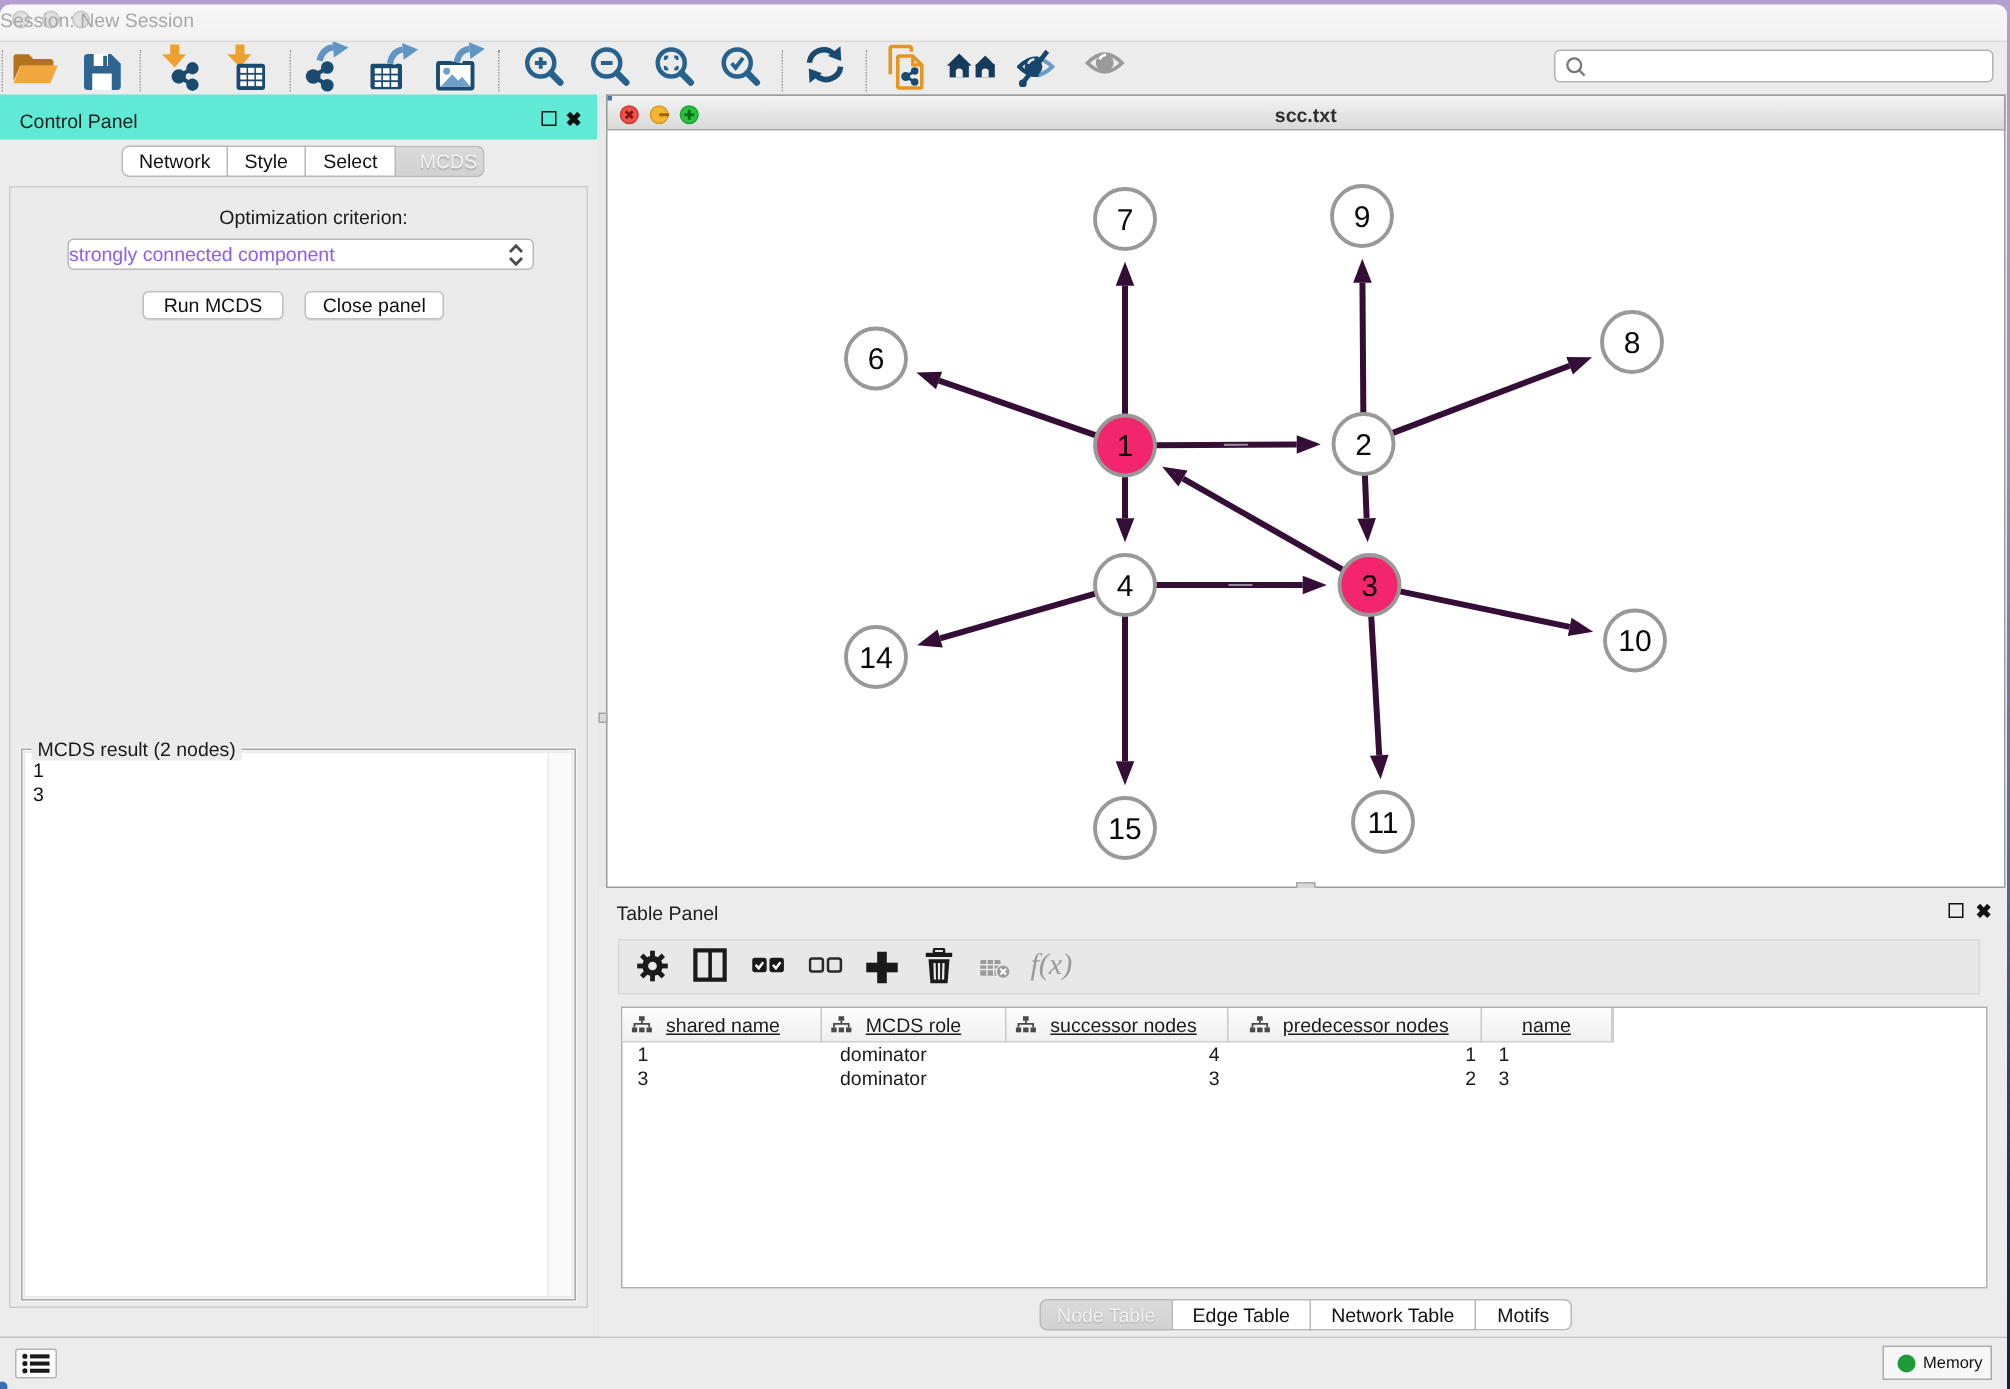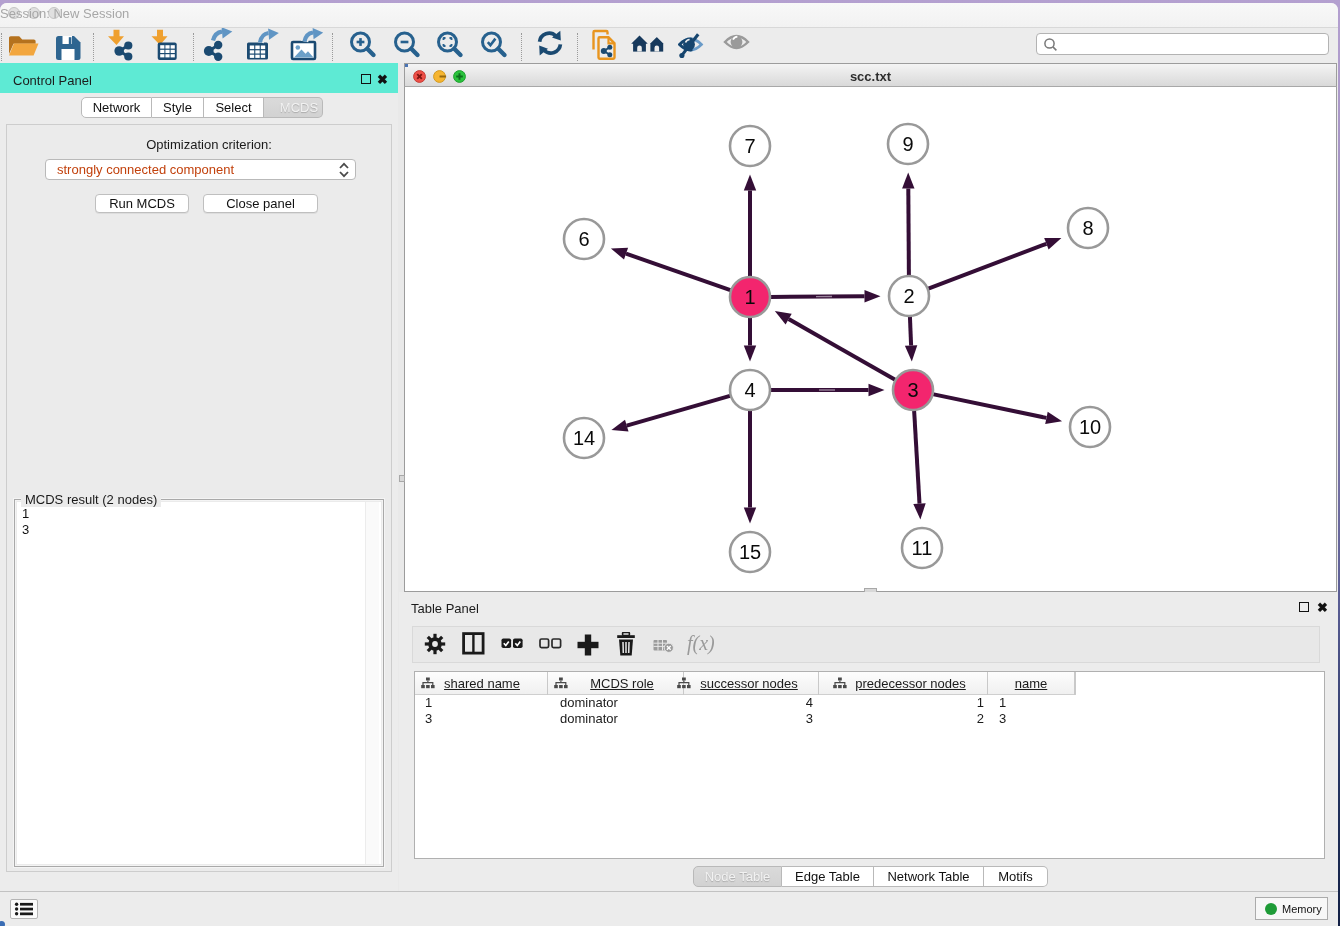--- a/index.html
+++ b/index.html
@@ -19,21 +19,21 @@
 #cp-head span{position:absolute;left:13px;top:10px;font-size:13px;color:#1c1c1c;}
 .float-btn{position:absolute;width:10px;height:10px;border:1.5px solid #111;}
 .x-btn{position:absolute;font-size:13px;font-weight:bold;color:#111;line-height:10px;}
 .tabs{position:absolute;display:flex;}
 .tab{height:21px;background:#fff;border:1px solid #b9b9b9;border-left:none;font-size:13px;color:#111;text-align:center;line-height:19px;}
 .tab.first{border-left:1px solid #b9b9b9;border-radius:5px 0 0 5px;}
 .tab.last{border-radius:0 5px 5px 0;}
 .tab.sel{background:linear-gradient(#dadada,#d2d2d2);color:#f2f2f2;text-shadow:0 1px 1px #aaa;}
 #cp-body{position:absolute;left:6px;top:124px;width:386px;height:748px;background:#ebebeb;border:1px solid #cdcdcd;}
 #opt-label{position:absolute;left:0;top:137px;width:398px;text-align:center;font-size:13px;color:#1a1a1a;padding-left:20px;}
-#dropdown{position:absolute;left:45px;top:159px;width:311px;height:21px;background:#fff;border:1px solid #b9b9b9;border-radius:4px;font-size:13px;color:#c2410c;line-height:19px;padding-left:11px;}
+#dropdown{position:absolute;left:45px;top:159px;width:311px;height:21px;background:#fff;border:1px solid #b9b9b9;border-radius:4px;font-size:13px;color:#8b5cf6;line-height:19px;}
 .btn{position:absolute;height:19px;background:#fff;border:1px solid #bfbfbf;border-radius:4px;font-size:13px;color:#111;text-align:center;line-height:17px;box-shadow:0 1px 0 rgba(0,0,0,0.06);}
 #mcds-group{position:absolute;left:14px;top:499px;width:370px;height:368px;border:1px solid #a9a9a9;box-shadow:inset 0 0 0 1px #f4f4f4, 0 0 0 1px #f4f4f4;}
 #mcds-title{position:absolute;left:21px;top:492px;background:#ebebeb;padding:0 4px;font-size:13px;color:#1a1a1a;}
 #mcds-white{position:absolute;left:17px;top:502px;width:364px;height:362px;background:#fff;font-size:13px;color:#111;line-height:16px;padding:4px 0 0 5px;}
 #mcds-scroll{position:absolute;left:365px;top:502px;width:14px;height:362px;background:#fafafa;border-left:1px solid #ececec;}
 
 #splitv{position:absolute;left:398px;top:63px;width:8px;height:828px;background:#e9e9e9;}
 #netwin{position:absolute;left:404px;top:63px;width:933px;height:529px;border:1px solid #9c9c9c;background:#fff;}
 #nettitle{position:absolute;left:404px;top:63px;width:933px;height:24px;background:linear-gradient(#f4f4f4,#d9d9d9);border:1px solid #9c9c9c;border-bottom:1px solid #a8a8a8;}
 #nettitle .t{position:absolute;width:100%;text-align:center;top:5px;font-size:13px;font-weight:bold;color:#2e2e2e;}
@@ -246,21 +246,21 @@
   <div class="tab last sel" style="width:59px;padding-left:12px;">MCDS</div>
 </div>
 <div id="cp-body"></div>
 <div id="opt-label">Optimization criterion:</div>
 <div id="dropdown">strongly connected component</div>
 <svg class="abs" style="left:338px;top:162px;" width="12" height="16">
 <path d="M2,6 L6,1.8 10,6" fill="none" stroke="#4a4a4a" stroke-width="1.8"></path>
 <path d="M2,10 L6,14.2 10,10" fill="none" stroke="#4a4a4a" stroke-width="1.8"></path>
 </svg>
 <div class="btn" style="left:95px;top:194px;width:94px;">Run MCDS</div>
-<div class="btn" style="left:203px;top:194px;width:115px;">Close panel</div>
+<div class="btn" style="left:203px;top:194px;width:93px;">Close panel</div>
 <div id="mcds-group"></div>
 <div id="mcds-white">1<br>3</div>
 <div id="mcds-scroll"></div>
 <div id="mcds-title">MCDS result (2 nodes)</div>
 
 <div id="splitv"></div>
 <div id="netwin"></div>
 <div id="nettitle">
   <div class="t">scc.txt</div>
   <svg class="abs" style="left:8px;top:6px;" width="56" height="14">
@@ -412,21 +412,21 @@
 <line x1="9.5" y1="1" x2="9.5" y2="11.5"></line>
 </g>
 <circle cx="15.8" cy="8.8" r="4.6" fill="#9b9b9b" stroke="#e8e8e8" stroke-width="1"></circle>
 <path d="M13.9,6.9 l3.8,3.8 M17.7,6.9 l-3.8,3.8" stroke="#fff" stroke-width="1.4"></path>
 </svg>
 <div class="abs" style="left:687px;top:632px;font-family:'Liberation Serif',serif;font-style:italic;font-size:20px;color:#9a9a9a;">f(x)</div>
 </div>
 <div id="tbl">
   <div id="tbl-head">
     <div class="th" style="left:2px;width:131px;">shared name</div>
-    <div class="th" style="left:146px;width:123px;">MCDS role</div>
+    <div class="th" style="left:133px;width:123px;">MCDS role</div>
     <div class="th" style="left:256px;width:148px;padding-left:9px;">successor nodes</div>
     <div class="th" style="left:404px;width:169px;padding-left:15px;">predecessor nodes</div>
     <div class="th" style="left:573px;width:87px;">name</div>
     <svg class="abs thi" style="left:6px;top:5px;" width="14" height="13">
         <use href="#sorticon"></use>
       </svg>
     <svg class="abs thi" style="left:139px;top:5px;" width="14" height="13">
         <use href="#sorticon"></use>
       </svg>
     <svg class="abs thi" style="left:262px;top:5px;" width="14" height="13">

